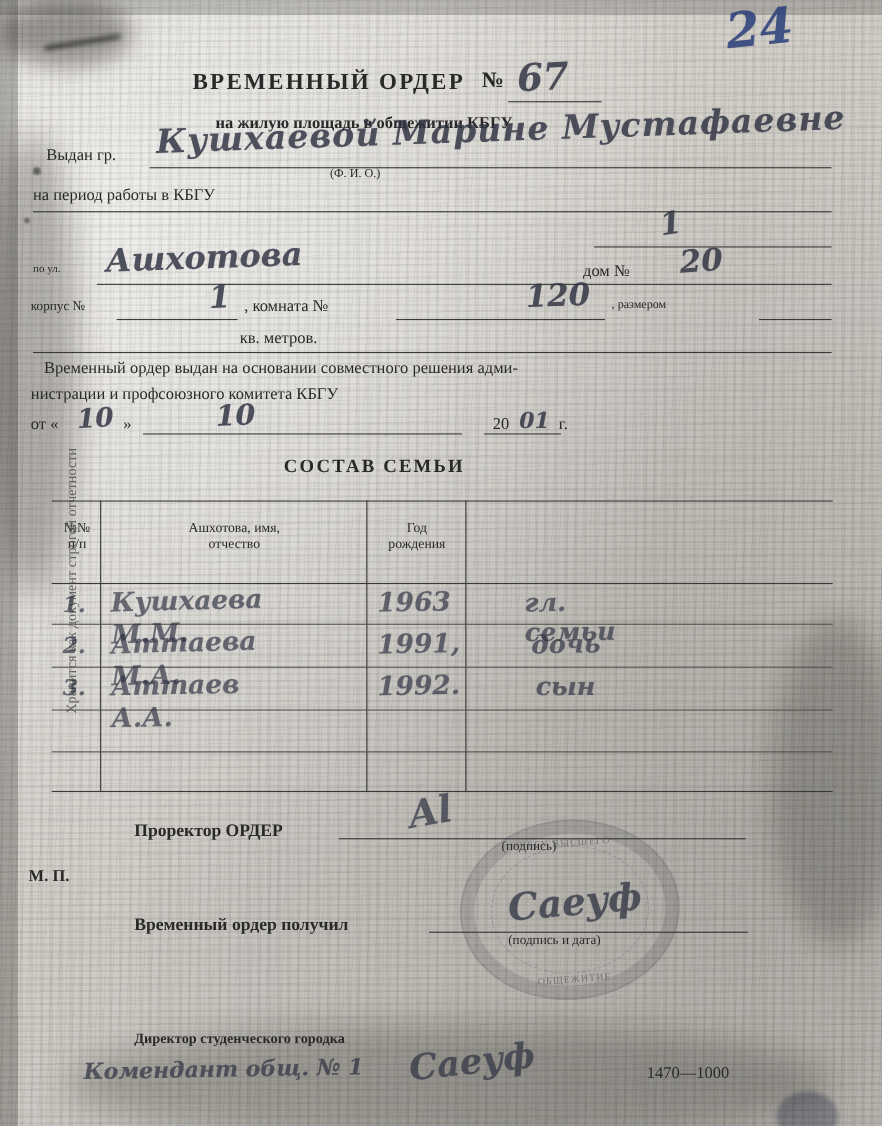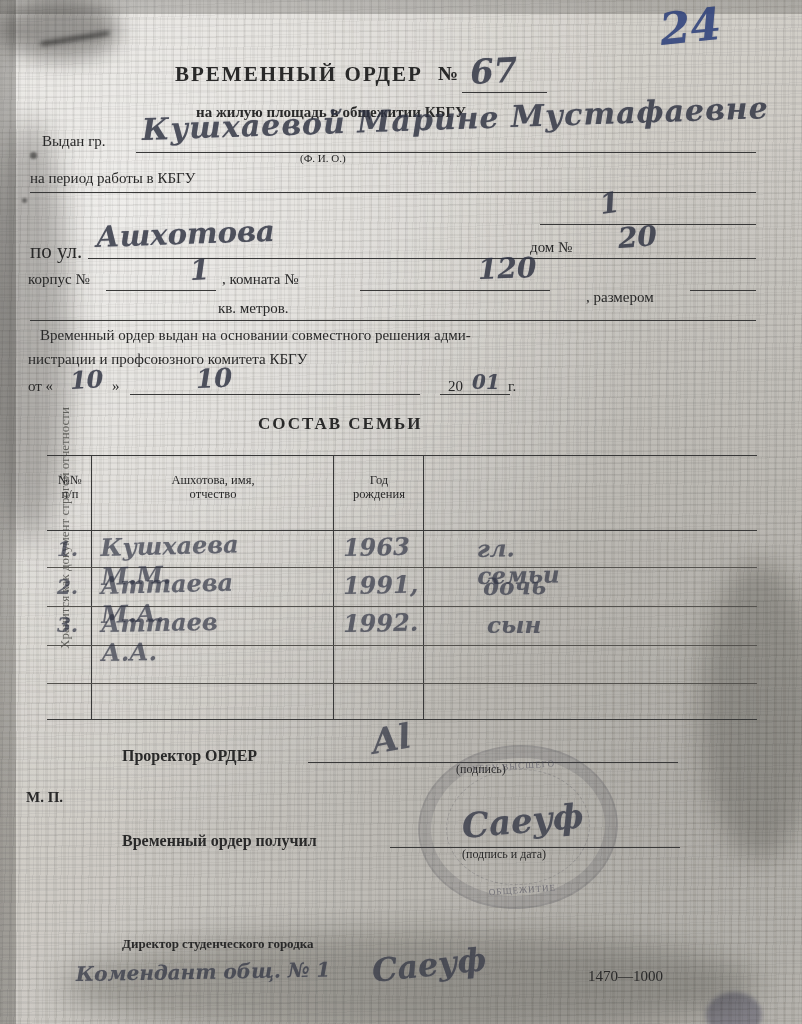--- a/index.html
+++ b/index.html
@@ -90,31 +90,31 @@
   <div class="hw" style="left:142px;top:112px;font-size:30px;transform:rotate(-2deg);letter-spacing:1px;">Кушхаевой Марине Мустафаевне</div>
   <div class="line" style="left:136px;top:152px;width:620px;"></div>
   <div class="p" style="left:300px;top:152px;font-size:11px;">(Ф. И. О.)</div>
 
   <div class="p" style="left:30px;top:170px;font-size:15px;">на период работы в КБГУ</div>
   <div class="line" style="left:30px;top:192px;width:726px;"></div>
 
   <div class="hw" style="left:600px;top:188px;font-size:28px;transform:rotate(-8deg);">1</div>
   <div class="line" style="left:540px;top:224px;width:216px;"></div>
 
-  <div class="p" style="left:30px;top:239px;font-size:21px;">по ул.</div>
+  <div class="p" style="left:30px;top:239px;font-size:10px;">по ул.</div>
   <div class="hw" style="left:96px;top:220px;font-size:29px;transform:rotate(-2deg);">Ашхотова</div>
   <div class="p" style="left:530px;top:239px;font-size:15px;">дом №</div>
   <div class="hw" style="left:618px;top:222px;font-size:28px;transform:rotate(-4deg);">20</div>
   <div class="line" style="left:88px;top:258px;width:668px;"></div>
 
-  <div class="p" style="left:28px;top:271px;font-size:15px;">корпус №</div>
+  <div class="p" style="left:28px;top:271px;font-size:12px;">корпус №</div>
   <div class="hw" style="left:190px;top:254px;font-size:28px;transform:rotate(-3deg);">1</div>
   <div class="p" style="left:222px;top:271px;font-size:15px;">,  комната №</div>
   <div class="hw" style="left:478px;top:253px;font-size:28px;transform:rotate(-2deg);">120</div>
-  <div class="p" style="left:556px;top:289px;font-size:15px;margin-left:30px;">,  размером</div>
+  <div class="p" style="left:556px;top:271px;font-size:11px;">,  размером</div>
   <div class="line" style="left:106px;top:290px;width:110px;"></div>
   <div class="line" style="left:360px;top:290px;width:190px;"></div>
   <div class="line" style="left:690px;top:290px;width:66px;"></div>
 
   <div class="p" style="left:218px;top:300px;font-size:15px;">кв. метров.</div>
   <div class="line" style="left:30px;top:320px;width:726px;"></div>
 
   <div class="p" style="left:40px;top:327px;font-size:15px;">Временный ордер выдан на основании совместного решения адми-</div>
   <div class="p" style="left:28px;top:351px;font-size:15px;">нистрации и профсоюзного комитета КБГУ</div>
 

